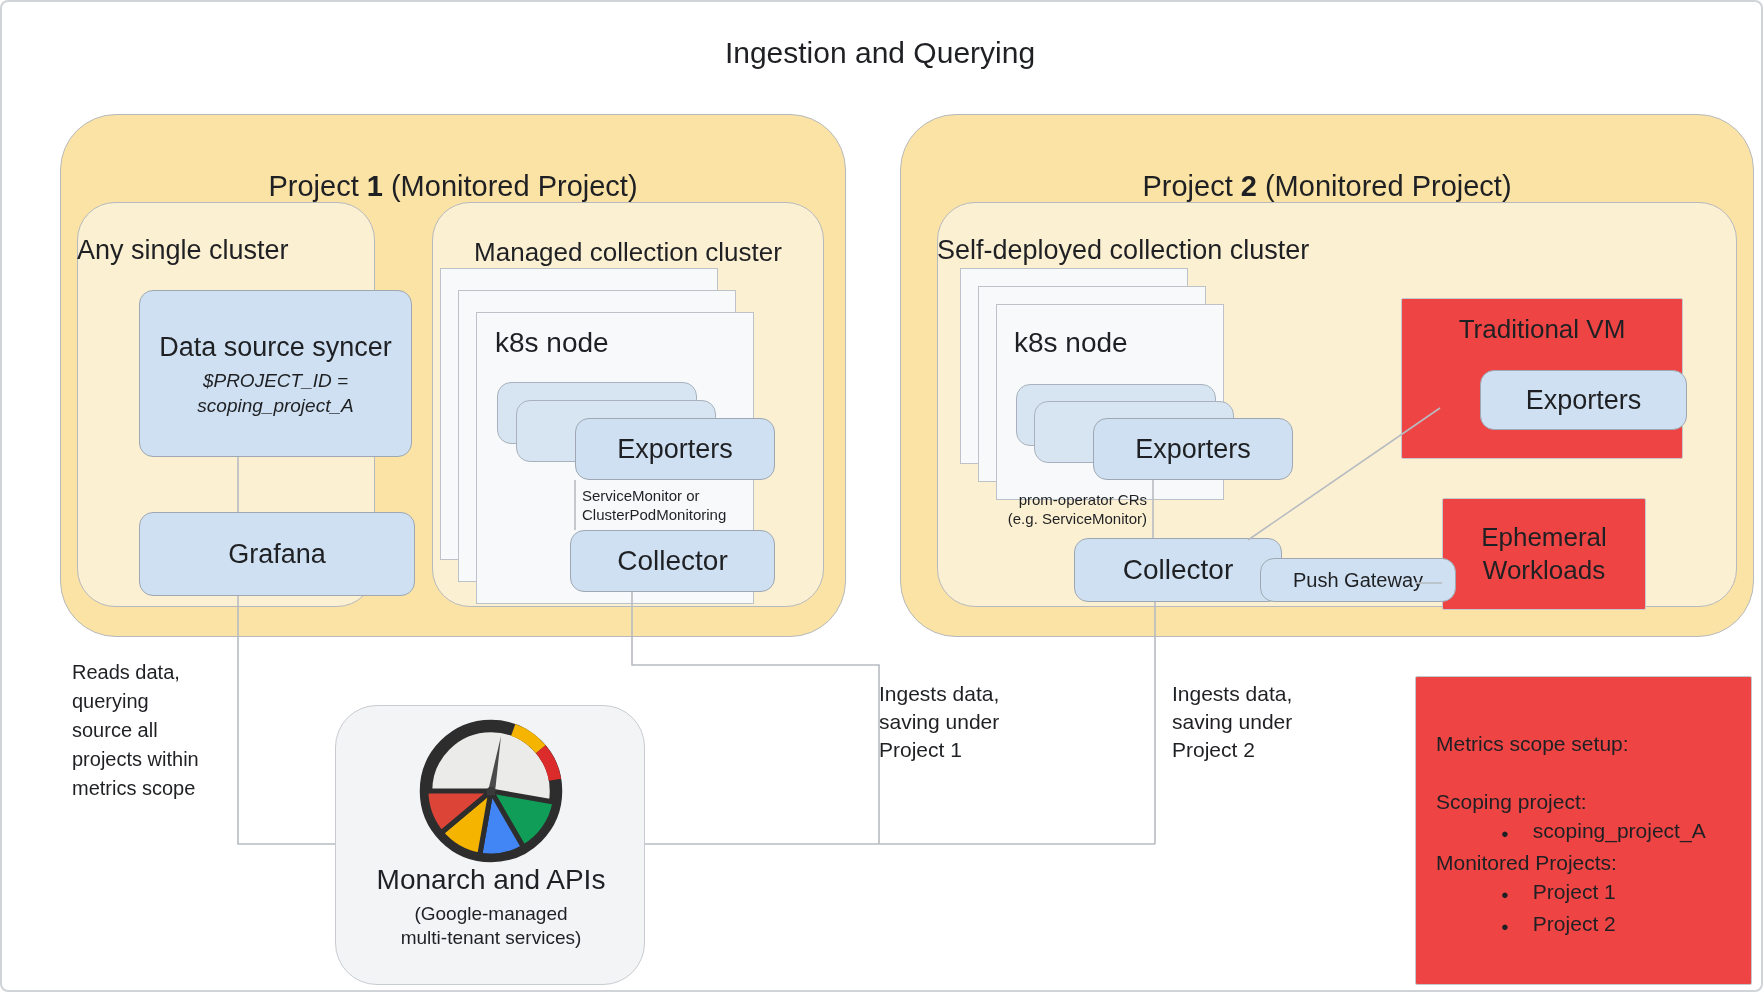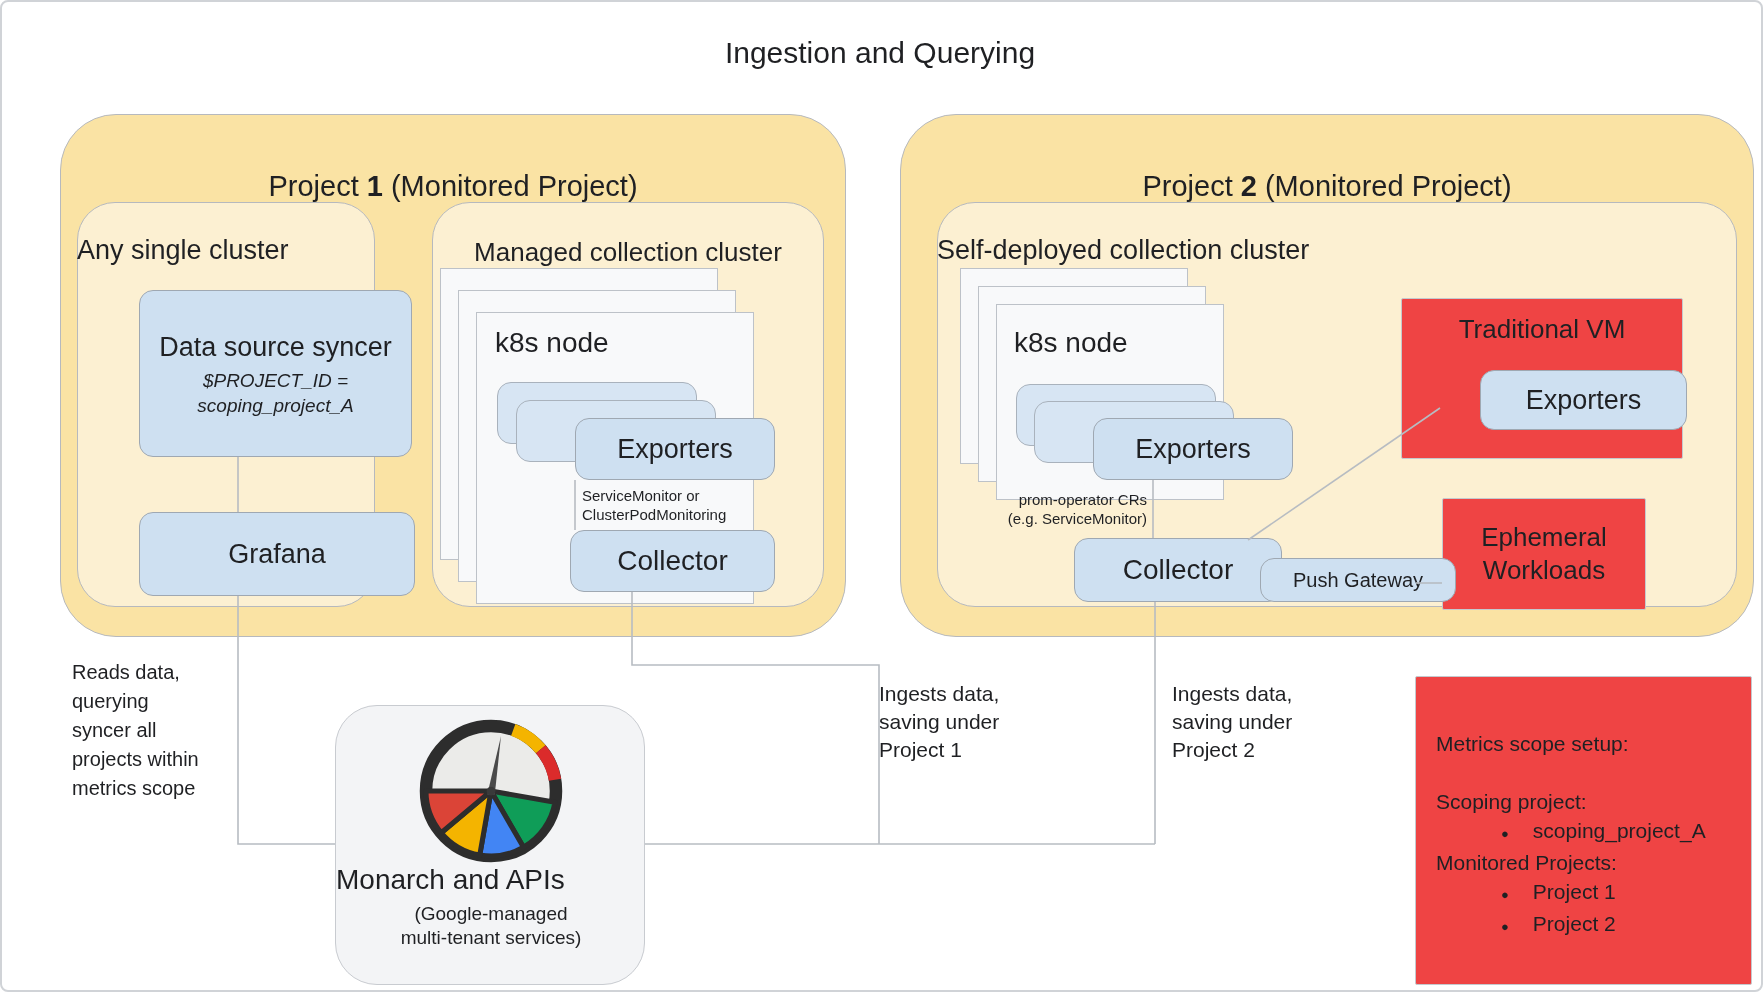--- a/index.html
+++ b/index.html
@@ -92,21 +92,21 @@
   <div class="abs blue" style="left:1438px;top:368px;width:207px;height:60px;font-size:27px;">Exporters</div>
 
   <div class="abs panel ctr" style="left:1440px;top:496px;width:204px;height:112px;border-radius:2px;flex-direction:column;font-size:26px;line-height:33px;">
     <div>Ephemeral</div>
     <div>Workloads</div>
   </div>
 
   <div class="abs ann" style="left:70px;top:656px;width:200px;font-size:20px;line-height:29px;">
     <div>Reads data,</div>
     <div>querying</div>
-    <div>syncer all</div>
+    <div>source all</div>
     <div>projects within</div>
     <div>metrics scope</div>
   </div>
 
   <div class="abs ann" style="left:877px;top:678px;width:200px;">
     <div>Ingests data,</div>
     <div>saving under</div>
     <div>Project 1</div>
   </div>
 
@@ -123,21 +123,21 @@
         <path d="M 17.8 -48.9 A 52 52 0 0 1 39.8 -33.4" fill="none" stroke="#f4b400" stroke-width="10"></path>
         <path d="M 39.8 -33.4 A 52 52 0 0 1 51.2 -9" fill="none" stroke="#db2b2b" stroke-width="10"></path>
         <path d="M0 0 L 51.2 9 A 52 52 0 0 1 26 45 Z" fill="#0f9d58" stroke="#2d2d2d" stroke-width="4" stroke-linejoin="round"></path>
         <path d="M0 0 L 26 45 A 52 52 0 0 1 -9 51.2 Z" fill="#4285f4" stroke="#2d2d2d" stroke-width="4" stroke-linejoin="round"></path>
         <path d="M0 0 L -9 51.2 A 52 52 0 0 1 -39.8 33.4 Z" fill="#f4b400" stroke="#2d2d2d" stroke-width="4" stroke-linejoin="round"></path>
         <path d="M0 0 L -39.8 33.4 A 52 52 0 0 1 -52 0 Z" fill="#db4437" stroke="#2d2d2d" stroke-width="4" stroke-linejoin="round"></path>
         <polygon points="8,-44 -3,3 3,3" fill="#4a4a4a"></polygon>
         <circle cx="0" cy="0" r="3.5" fill="#3a3a3a"></circle>
       </svg>
     </div>
-    <div class="abs" style="left:0;top:158px;width:310px;font-size:28px;">Monarch and APIs</div>
+    <div class="abs" style="left:0;top:158px;width:310px;font-size:28px;text-align:center;">Monarch and APIs</div>
     <div class="abs" style="left:0;top:196px;width:310px;font-size:19px;line-height:24px;text-align:center;">
       <div>(Google-managed</div>
       <div>multi-tenant services)</div>
     </div>
   </div>
 
   <div class="abs panel" style="left:1413px;top:674px;width:337px;height:309px;border-radius:2px;font-size:21px;line-height:29px;padding:52px 0 0 20px;">
     <div>Metrics scope setup:</div>
     <div style="height:29px;"></div>
     <div>Scoping project:</div>

